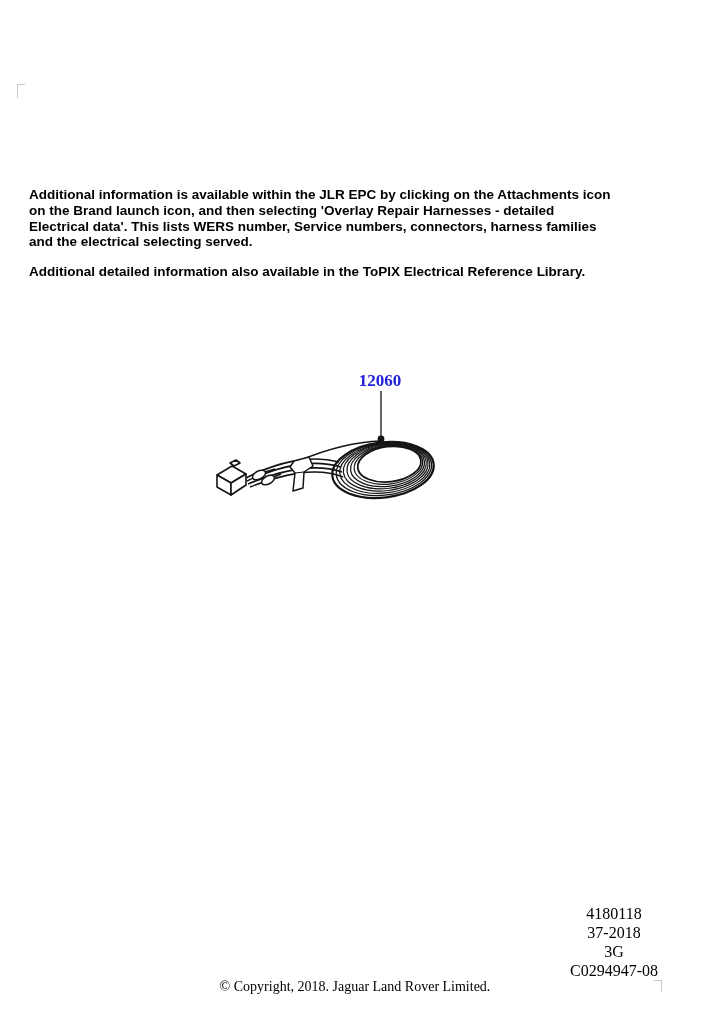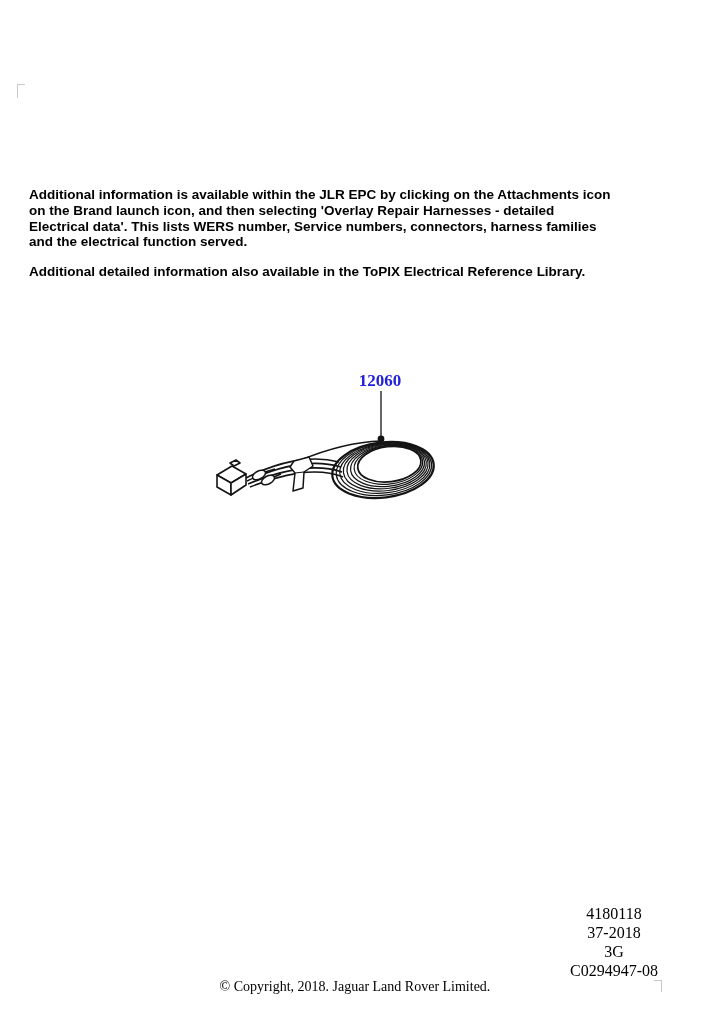--- a/index.html
+++ b/index.html
@@ -42,21 +42,21 @@
 
 <div class="page">
 
   <div class="crop-mark tl"></div>
   <div class="crop-mark br"></div>
 
   <div class="note note1">
     <div>Additional information is available within the JLR EPC by clicking on the Attachments icon</div>
     <div>on the Brand launch icon, and then selecting 'Overlay Repair Harnesses - detailed</div>
     <div>Electrical data'. This lists WERS number, Service numbers, connectors, harness families</div>
-    <div>and the electrical function served.</div>
+    <div>and the electrical selecting served.</div>
   </div>
 
   <div class="note note2">Additional detailed information also available in the ToPIX Electrical Reference Library.</div>
 
   <div class="part-label">12060</div>
 
   <svg class="harness" viewBox="0 0 240 152" xmlns="http://www.w3.org/2000/svg">
 
     <line x1="176" y1="23" x2="176" y2="68" stroke="#141414" stroke-width="1.3"></line>
     <circle cx="176" cy="71" r="3.4" fill="#141414"></circle>

